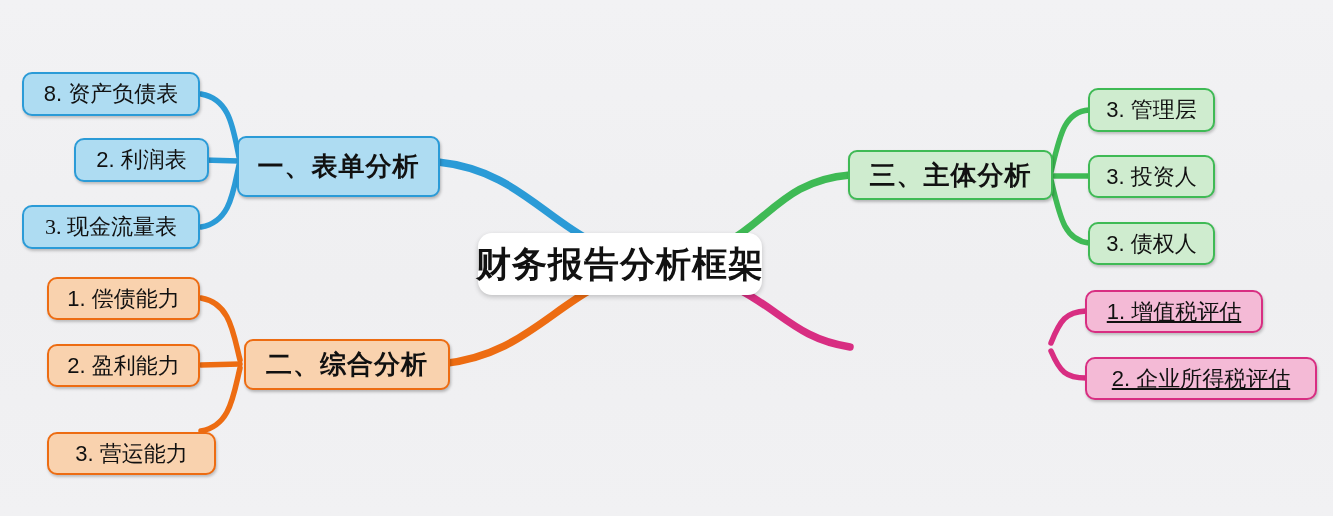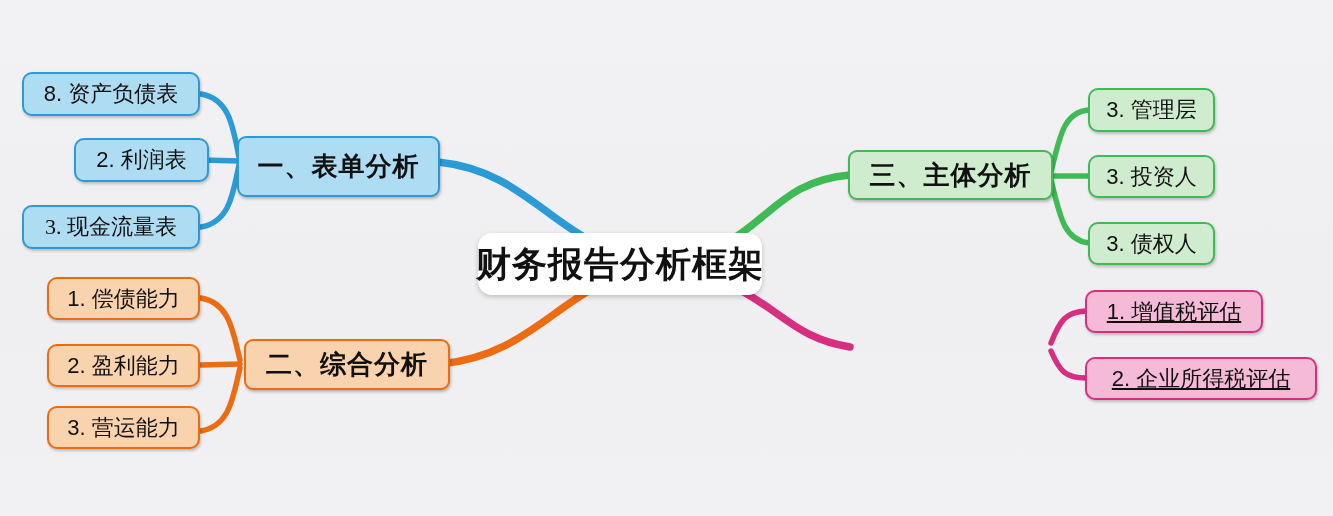--- a/index.html
+++ b/index.html
@@ -61,21 +61,21 @@
   .blue  { background: #aedcf2; border-color: #2b9bd7; }
   .n-b1   { left: 237px;  top: 136px; width: 203px; height: 61px; }
   .n-b1c1 { left: 22px;   top: 72px;  width: 178px; height: 44px; }
   .n-b1c2 { left: 74px;   top: 138px; width: 135px; height: 44px; }
   .n-b1c3 { left: 22px;   top: 205px; width: 178px; height: 44px; font-family: Liberation Serif, serif; }
   
   .orange { background: #f9d2ae; border-color: #ed6c12; }
   .n-b2   { left: 244px;  top: 339px; width: 206px; height: 51px; }
   .n-b2c1 { left: 47px;   top: 277px; width: 153px; height: 43px; }
   .n-b2c2 { left: 47px;   top: 344px; width: 153px; height: 43px; }
-  .n-b2c3 { left: 47px;   top: 406px; width: 153px; height: 43px; }
+  .n-b2c3 { left: 47px;   top: 432px; width: 169px; height: 43px; }
   
   .green { background: #cfeccf; border-color: #3fba55; }
   .n-b3   { left: 848px;  top: 150px; width: 205px; height: 50px; }
   .n-b3c1 { left: 1088px; top: 88px;  width: 127px; height: 44px; }
   .n-b3c2 { left: 1088px; top: 155px; width: 127px; height: 43px; }
   .n-b3c3 { left: 1088px; top: 222px; width: 127px; height: 43px; }
   
   .pink { background: #f4bad6; border-color: #d82e82; text-decoration: underline; }
   .n-b4   { left: 848px;  top: 322px; width: 205px; height: 50px; }
   .n-b4c1 { left: 1085px; top: 290px; width: 178px; height: 43px; }

